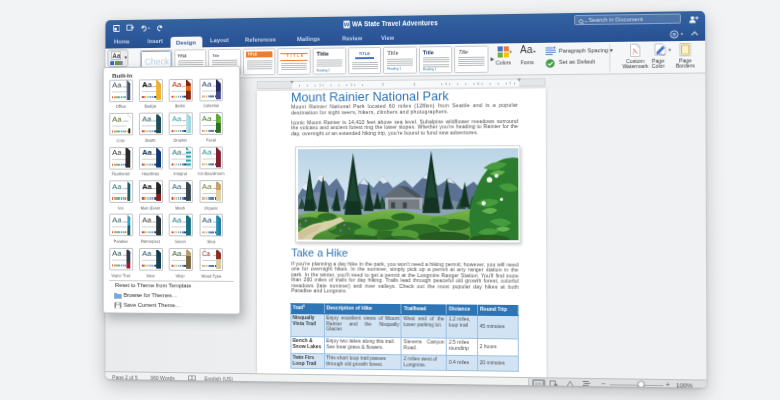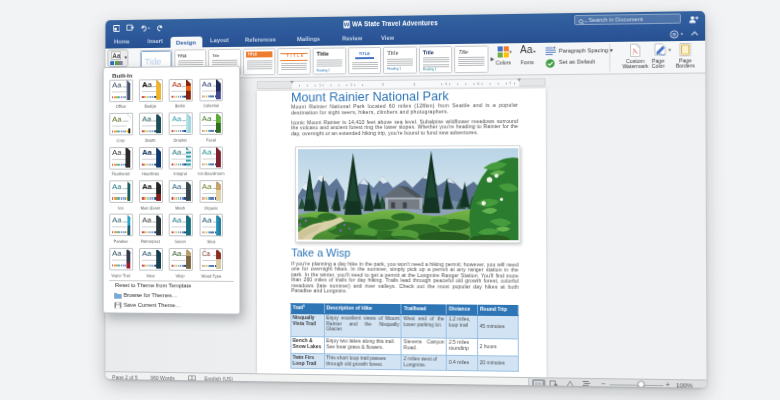--- a/index.html
+++ b/index.html
@@ -113,21 +113,21 @@
       <span class="abs" style="left:4.6px;top:2.2px;font-size:6.5px;font-weight:bold;color:#4a4a4c">Aa</span>
       <span class="abs" style="left:2.6px;top:11.4px;width:13px;height:3.6px;display:flex;gap:.6px">
             <i style="flex:1;background:#2f6fc4"></i>
             <i style="flex:1;background:#5aa242"></i>
             <i style="flex:1;background:#8a7f96"></i>
           </span>
       <span class="abs" style="left:17.4px;top:5.4px;font-size:4.8px;color:#222">▾</span>
     </div>
     <div class="gcard" style="left:36.0px">
           <div style="position:absolute;inset:0;border:1px solid #7da7d8;border-radius:1.5px"></div>
-          <div style="position:absolute;left:4px;top:6px;font-size:9px;color:#b8cfe8">Tide</div>
+          <div style="position:absolute;left:4px;top:6px;font-size:9px;color:#b8cfe8">Check</div>
         </div>
         <div class="gcard" style="left:71.6px">
           <div style="position:absolute;left:3px;top:3px;font-size:4px;font-weight:bold;color:#333">T<span style="font-size:3px">ITLE</span></div>
           <span style="position:absolute;left:3px;top:10.0px;width:26px;height:.7px;background:#b9bbbd"></span>
           <span style="position:absolute;left:3px;top:12.2px;width:26px;height:.7px;background:#b9bbbd"></span>
           <span style="position:absolute;left:3px;top:14.4px;width:26px;height:.7px;background:#b9bbbd"></span>
           <span style="position:absolute;left:3px;top:16.6px;width:26px;height:.7px;background:#b9bbbd"></span>
           <span style="position:absolute;left:3px;top:18.8px;width:26px;height:.7px;background:#b9bbbd"></span>
           <div style="position:absolute;left:3px;top:21px;font-size:3px;color:#777">Heading 1</div>
         </div>
@@ -361,21 +361,21 @@
                 </g>
 <g fill="#265c20">
                   <ellipse cx="150" cy="91" rx="26" ry="6"></ellipse>
                   <ellipse cx="196" cy="93" rx="20" ry="5"></ellipse>
                   <ellipse cx="60" cy="93" rx="22" ry="5" opacity=".8"></ellipse>
                   <ellipse cx="104" cy="94" rx="18" ry="4.5" opacity=".7"></ellipse>
                 </g>
 </svg>
             </div>
       </div>
-      <div class="h2" style="top:157.4px">Take a Wisp</div>
+      <div class="h2" style="top:157.4px">Take a Hike</div>
       <div class="para" style="top:171.5px">If you’re planning a day hike in the park, you won’t need a hiking permit; however, you will need one for overnight hikes. In the summer, simply pick up a permit at any ranger station in the park. In the winter, you’ll need to get a permit at the Longmire Ranger Station. You’ll find more than 260 miles of trails for day hiking. Trails lead through peaceful old growth forest, colorful meadows (late summer) and river valleys. Check out the most popular day hikes at both Paradise and Longmire.</div>
       <table style="position:absolute;left:33.6px;top:213.9px;width:227.6px">
 <colgroup>
               <col style="width:34px">
               <col style="width:77.9px">
               <col style="width:44.8px">
               <col style="width:30.7px">
               <col style="width:40.2px">
             </colgroup>
 <tbody>

